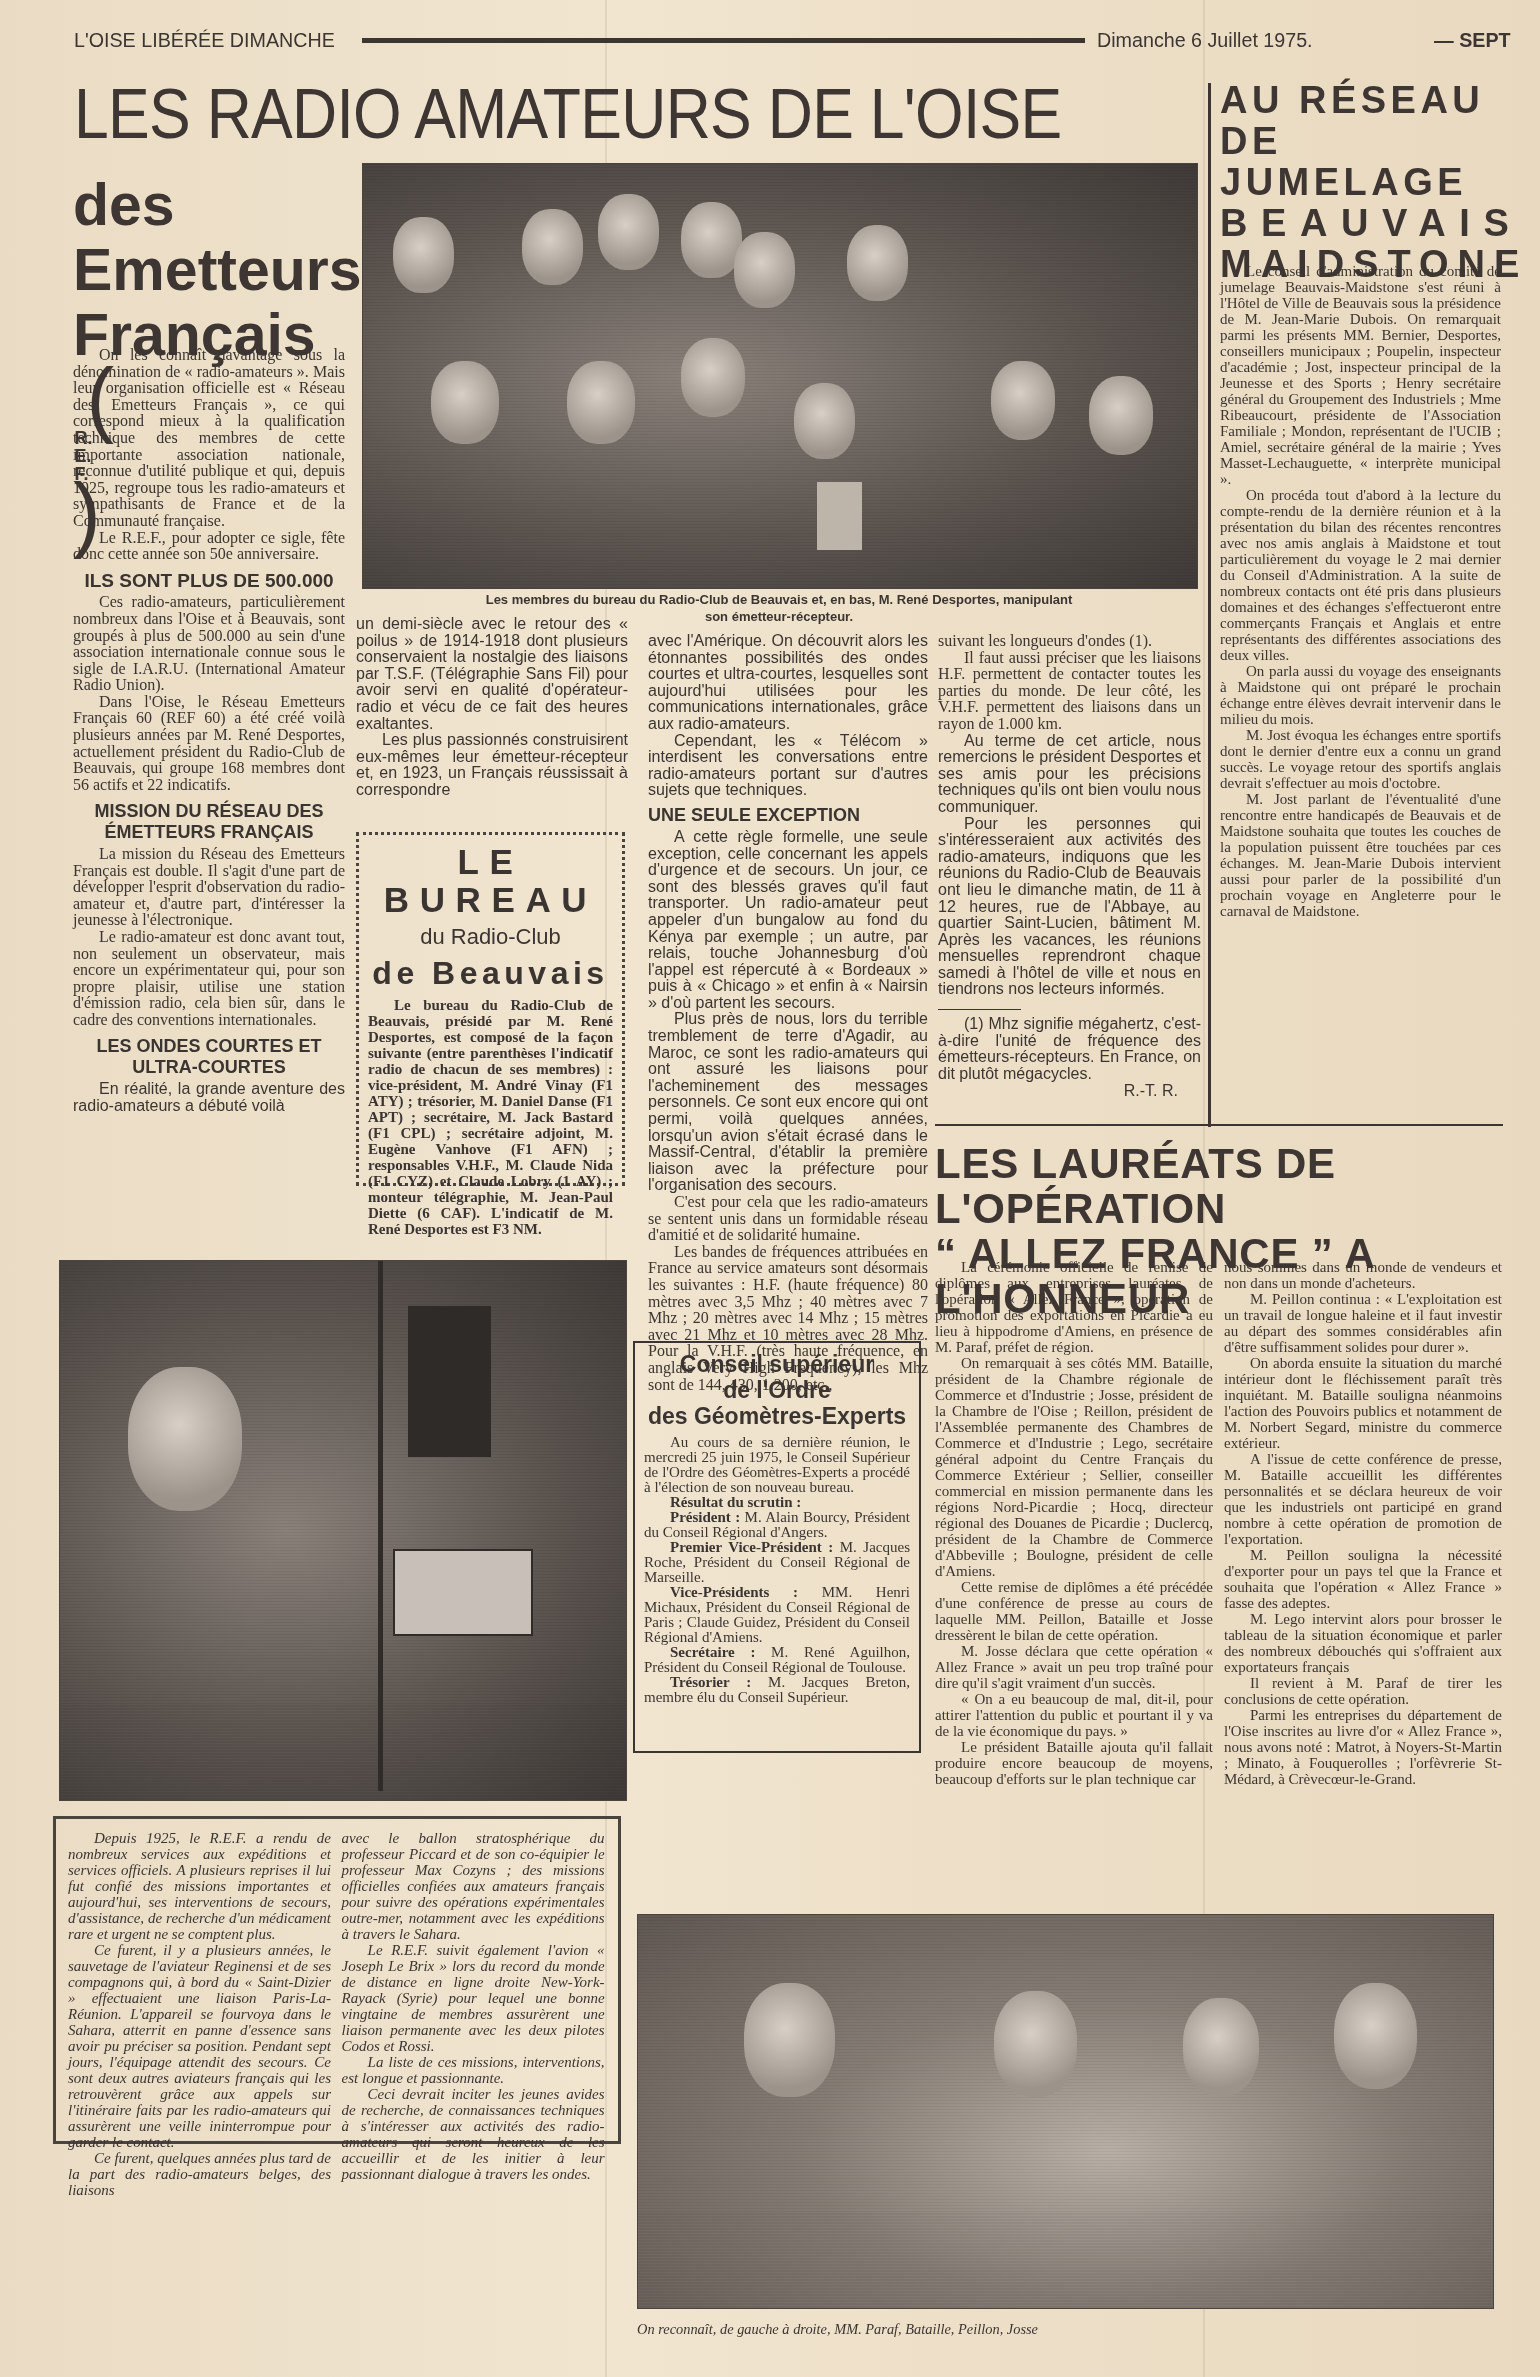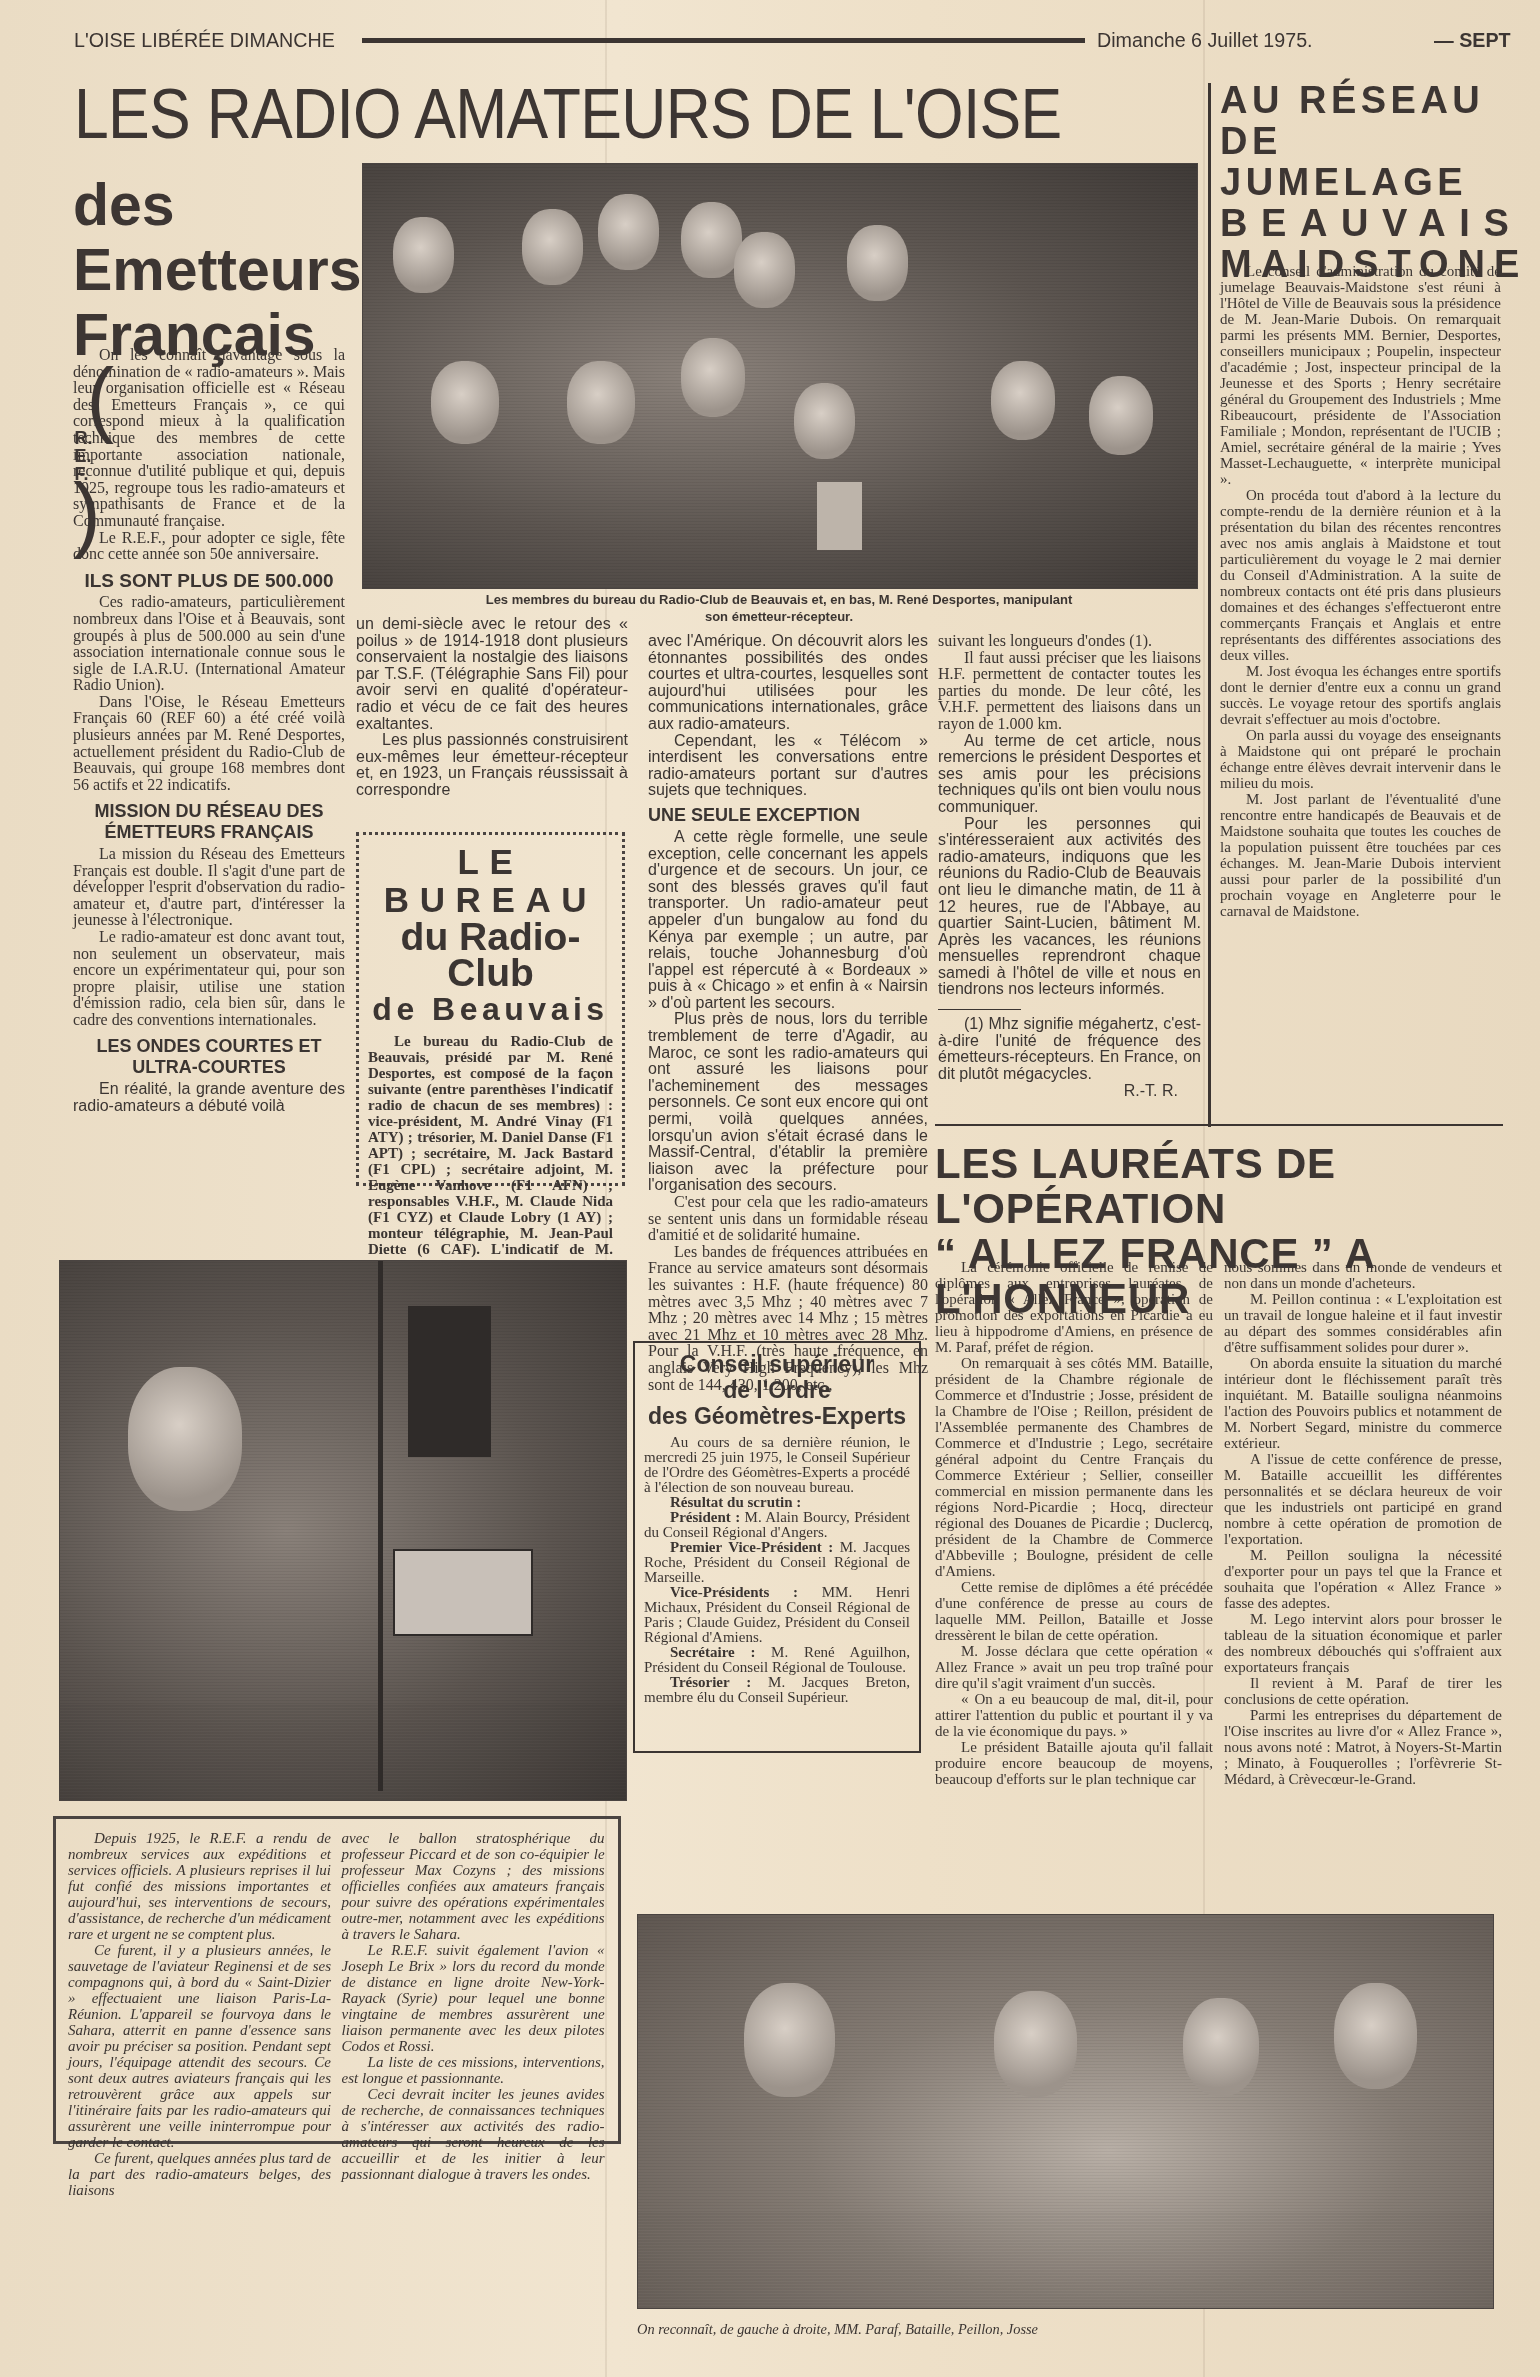--- a/index.html
+++ b/index.html
@@ -88,21 +88,21 @@
     <p class="cond">En réalité, la grande aventure des radio-amateurs a débuté voilà</p>
   </div>
 
   <div class="abs body-text cond" style="left:356px;top:616px;width:272px;">
     <p style="text-indent:0">un demi-siècle avec le retour des « poilus » de 1914-1918 dont plusieurs conservaient la nostalgie des liaisons par T.S.F. (Télégraphie Sans Fil) pour avoir servi en qualité d'opérateur-radio et vécu de ce fait des heures exaltantes.</p>
     <p>Les plus passionnés construisirent eux-mêmes leur émetteur-récepteur et, en 1923, un Français réussissait à correspondre</p>
   </div>
 
   <div class="abs wavy" style="left:356px;top:832px;width:269px;height:354px;padding:7.6px 9px;box-sizing:border-box;">
     <div class="sans" style="font-weight:bold;font-size:35px;letter-spacing:10.6px;line-height:38px;text-align:center;">LE BUREAU</div>
-    <div class="sans" style="font-weight:bold;font-size:39px;line-height:36px;text-align:center;">du Radio-Club</div>
+    <div class="sans" style="font-weight:normal;font-size:22px;line-height:36px;text-align:center;">du Radio-Club</div>
     <div class="sans" style="font-weight:bold;font-size:32px;letter-spacing:4.5px;line-height:36px;text-align:center;">de Beauvais</div>
     <div class="body-text" style="font-weight:bold;font-size:15px;line-height:16px;margin-top:6px;">
       <p>Le bureau du Radio-Club de Beauvais, présidé par M. René Desportes, est composé de la façon suivante (entre parenthèses l'indicatif radio de chacun de ses membres) : vice-président, M. André Vinay (F1 ATY) ; trésorier, M. Daniel Danse (F1 APT) ; secrétaire, M. Jack Bastard (F1 CPL) ; secrétaire adjoint, M. Eugène Vanhove (F1 AFN) ; responsables V.H.F., M. Claude Nida (F1 CYZ) et Claude Lobry (1 AY) ; monteur télégraphie, M. Jean-Paul Diette (6 CAF). L'indicatif de M. René Desportes est F3 NM.</p>
     </div>
   </div>
 
   <div class="abs body-text cond" style="left:648px;top:633px;width:280px;">
     <p style="text-indent:0">avec l'Amérique. On découvrit alors les étonnantes possibilités des ondes courtes et ultra-courtes, lesquelles sont aujourd'hui utilisées pour les communications internationales, grâce aux radio-amateurs.</p>
     <p>Cependant, les « Télécom » interdisent les conversations entre radio-amateurs portant sur d'autres sujets que techniques.</p>
     <div class="sub" style="text-align:left;margin:6px 0 3px;">UNE SEULE EXCEPTION</div>
@@ -126,22 +126,22 @@
 
   <div class="abs sans" style="left:1220px;top:80px;width:280px;font-weight:bold;font-size:38px;line-height:41px;letter-spacing:4.5px;color:#3d3633;">
     <div>AU RÉSEAU</div>
     <div>DE JUMELAGE</div>
     <div style="letter-spacing:13.6px;">BEAUVAIS</div>
     <div style="letter-spacing:9px;">MAIDSTONE</div>
   </div>
   <div class="abs body-text" style="left:1220px;top:263px;width:281px;font-size:15px;line-height:16px;">
     <p>Le conseil d'administration du comité de jumelage Beauvais-Maidstone s'est réuni à l'Hôtel de Ville de Beauvais sous la présidence de M. Jean-Marie Dubois. On remarquait parmi les présents MM. Bernier, Desportes, conseillers municipaux ; Poupelin, inspecteur d'académie ; Jost, inspecteur principal de la Jeunesse et des Sports ; Henry secrétaire général du Groupement des Industriels ; Mme Ribeaucourt, présidente de l'Association Familiale ; Mondon, représentant de l'UCIB ; Amiel, secrétaire général de la mairie ; Yves Masset-Lechauguette, « interprète municipal ».</p>
     <p>On procéda tout d'abord à la lecture du compte-rendu de la dernière réunion et à la présentation du bilan des récentes rencontres avec nos amis anglais à Maidstone et tout particulièrement du voyage le 2 mai dernier du Conseil d'Administration. A la suite de nombreux contacts ont été pris dans plusieurs domaines et des échanges s'effectueront entre commerçants Français et Anglais et entre représentants des différentes associations des deux villes.</p>
+    <p>On parla aussi du voyage des enseignants à Maidstone qui ont préparé le prochain échange entre élèves devrait intervenir dans le milieu du mois.</p>
     <p>M. Jost évoqua les échanges entre sportifs dont le dernier d'entre eux a connu un grand succès. Le voyage retour des sportifs anglais devrait s'effectuer au mois d'octobre.</p>
-    <p>On parla aussi du voyage des enseignants à Maidstone qui ont préparé le prochain échange entre élèves devrait intervenir dans le milieu du mois.</p>
     <p>M. Jost parlant de l'éventualité d'une rencontre entre handicapés de Beauvais et de Maidstone souhaita que toutes les couches de la population puissent être touchées par ces échanges. M. Jean-Marie Dubois intervient aussi pour parler de la possibilité d'un prochain voyage en Angleterre pour le carnaval de Maidstone.</p>
   </div>
   <div class="abs rule" style="left:935px;top:1124px;width:568px;height:2.3px;"></div>
 
   <div class="abs cond" style="left:935px;top:1141px;width:575px;font-size:42px;line-height:45px;font-weight:bold;color:#3d3633;letter-spacing:0.8px;">
     <div>LES LAURÉATS DE L'OPÉRATION</div>
     <div>“ ALLEZ FRANCE ” A L'HONNEUR</div>
   </div>
 
   <div class="abs body-text" style="left:935px;top:1259px;width:278px;font-size:15px;line-height:16px;">

